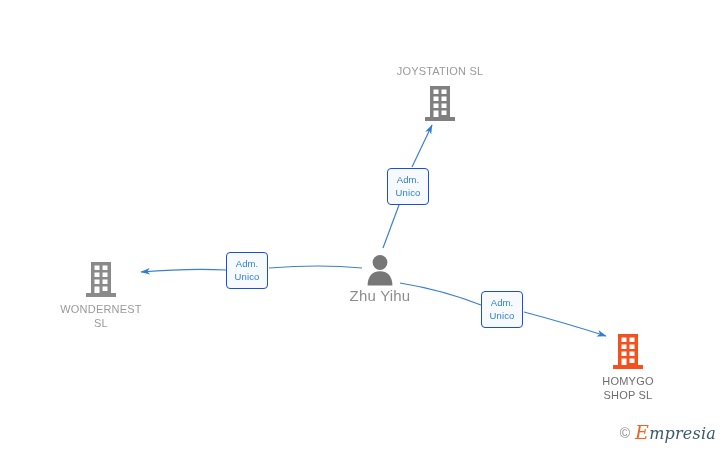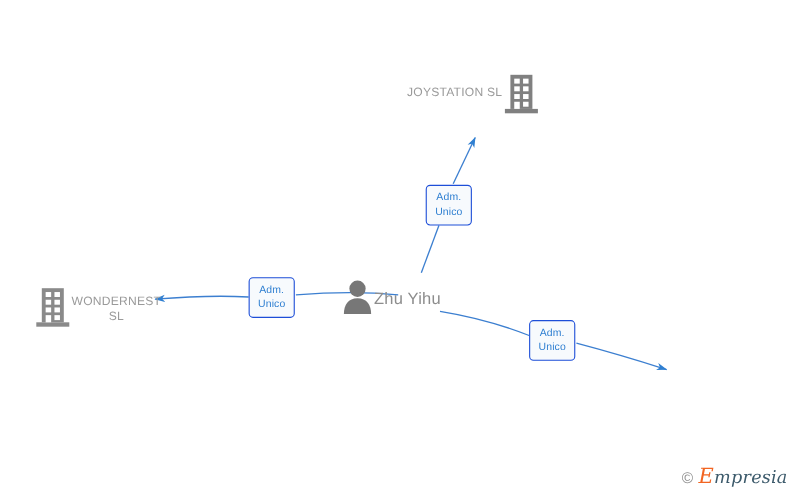--- a/index.html
+++ b/index.html
@@ -30,21 +30,21 @@
     top: 0;
     width: 728px;
     height: 450px;
     pointer-events: none;
   }
 
   
   .node {
     position: absolute;
     display: flex;
-    flex-direction: row;
+    flex-direction: column;
     align-items: center;
     width: 140px;
     text-align: center;
   }
 
   .node-icon {
     display: block;
     line-height: 0;
   }
 
@@ -183,20 +183,38 @@
   <div class="node" id="node-person">
     <div class="node-icon">
       <svg width="30" height="32" viewBox="0 0 30 32">
         <circle cx="15" cy="8.5" r="7.4" fill="#777777"></circle>
         <path d="M15,17.2 C6.6,17.2 2.6,23.2 2.6,31.5 L27.4,31.5 C27.4,23.2 23.4,17.2 15,17.2 Z" fill="#777777"></path>
       </svg>
     </div>
     <div class="node-label person">Zhu Yihu</div>
   </div>
 
+  <div class="node" id="node-homygo">
+    <div class="node-icon">
+      <svg width="34" height="38" viewBox="0 0 34 38">
+        <rect x="7" y="2" width="20" height="31" fill="#f4511e"></rect>
+        <rect x="2" y="33" width="30" height="4" fill="#f4511e"></rect>
+        <rect x="10.5" y="5.5" width="5" height="4.5" fill="#ffffff"></rect>
+        <rect x="18.5" y="5.5" width="5" height="4.5" fill="#ffffff"></rect>
+        <rect x="10.5" y="12.5" width="5" height="4.5" fill="#ffffff"></rect>
+        <rect x="18.5" y="12.5" width="5" height="4.5" fill="#ffffff"></rect>
+        <rect x="10.5" y="19.5" width="5" height="4.5" fill="#ffffff"></rect>
+        <rect x="18.5" y="19.5" width="5" height="4.5" fill="#ffffff"></rect>
+        <rect x="10.5" y="26.5" width="5" height="6.5" fill="#ffffff"></rect>
+        <rect x="18.5" y="26.5" width="5" height="4.5" fill="#ffffff"></rect>
+      </svg>
+    </div>
+    <div class="node-label strong">HOMYGO
+SHOP  SL</div>
+  </div>
 
   <div class="relation-chip" id="chip-joystation">
     <span>Adm.</span>
     <span>Unico</span>
   </div>
 
   <div class="relation-chip" id="chip-wondernest">
     <span>Adm.</span>
     <span>Unico</span>
   </div>

